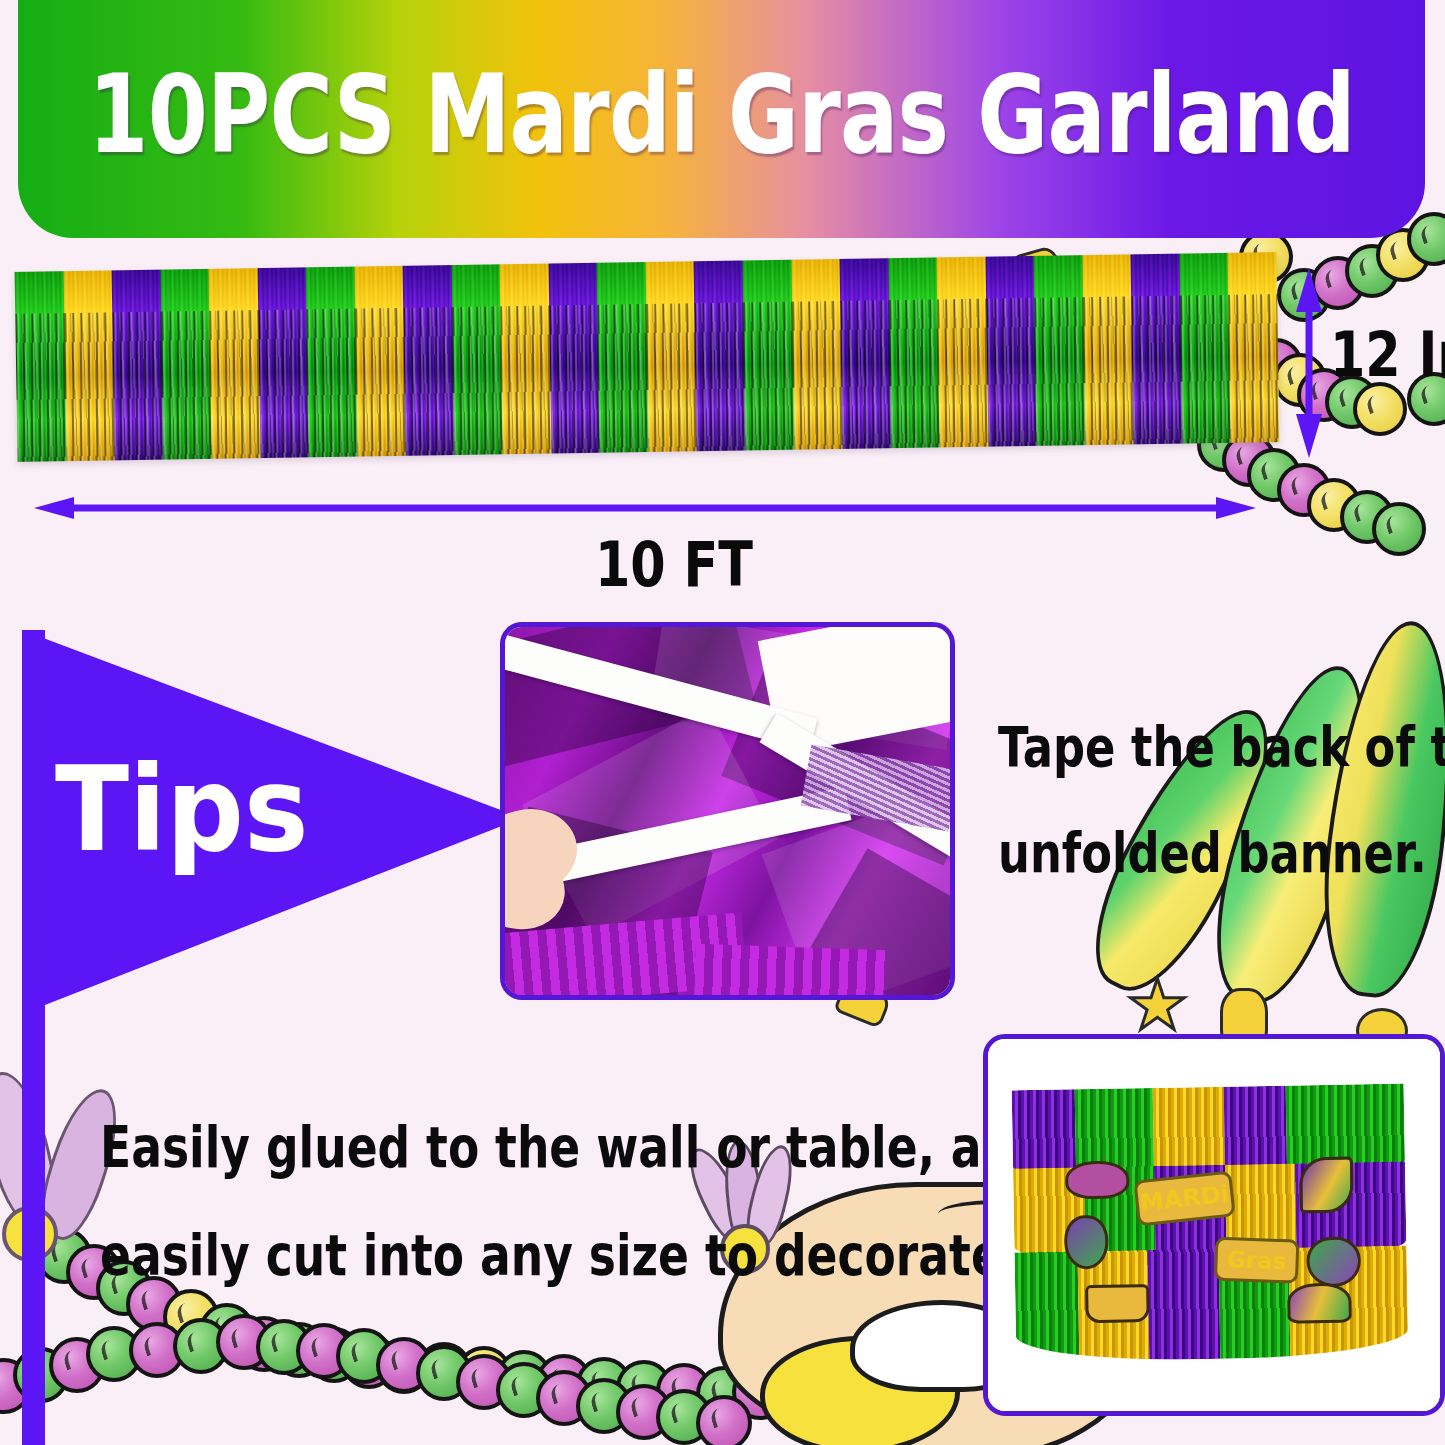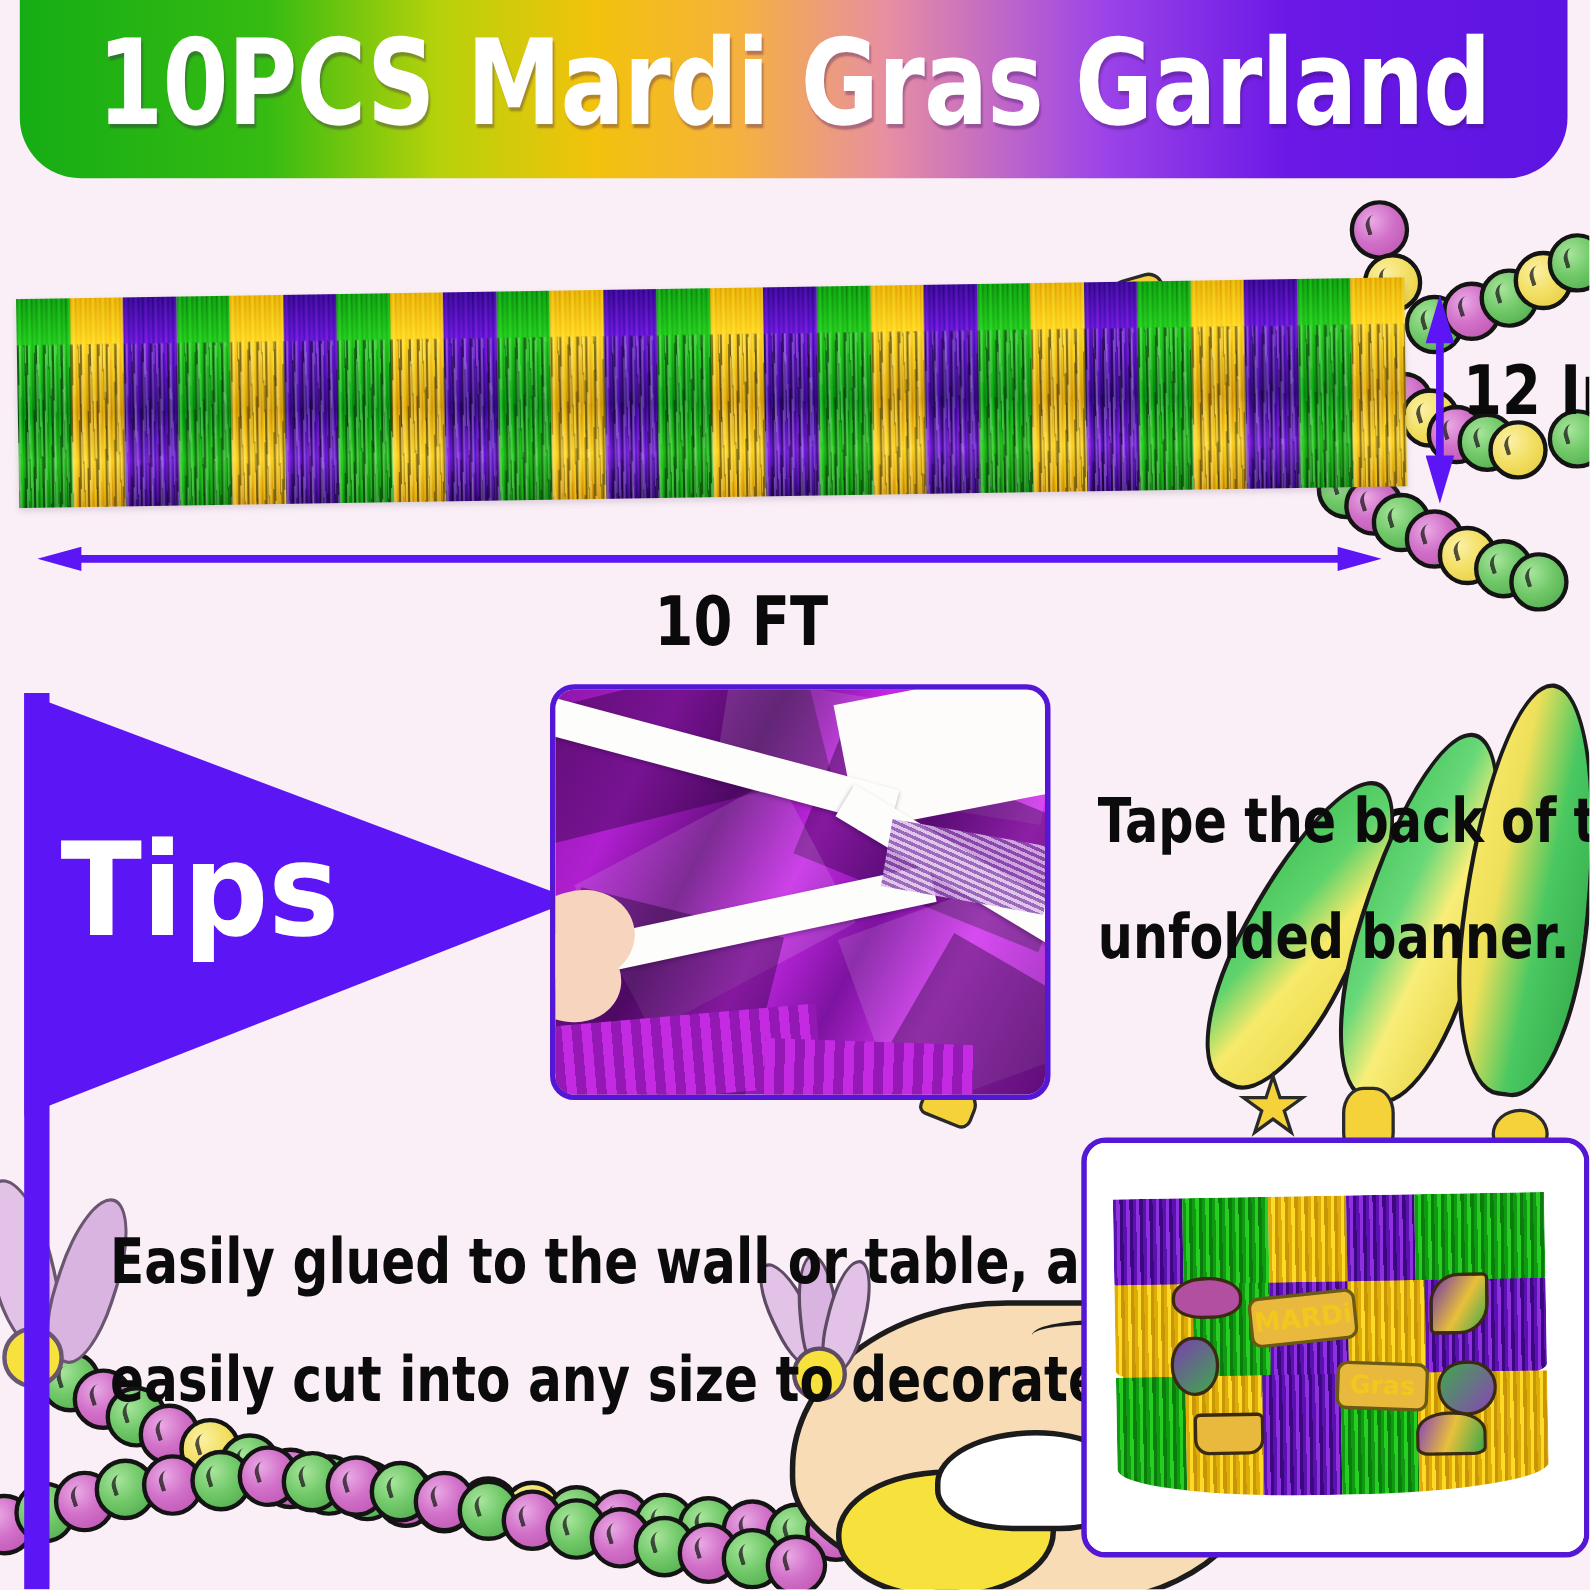--- a/index.html
+++ b/index.html
@@ -9,21 +9,21 @@
     font-family:"Liberation Sans",sans-serif;
     overflow:hidden;
   }
   #root{position:relative;width:1445px;height:1445px;overflow:hidden;background:#faeff6;}
 
   
   .deco{position:absolute;pointer-events:none;}
 
   
   #header-banner{
-    position:absolute;left:18px;top:0;width:1407px;height:162px;
+    position:absolute;left:18px;top:0;width:1407px;height:238px;
     background:linear-gradient(90deg,#15ad15 0%,#36bb12 16%,#b6d20a 27%,#f2c20c 37%,#f5b33b 46%,#e78fa2 56%,#9c44e8 70%,#6b18e6 82%,#5d14e2 100%);
     border-bottom-left-radius:55px;border-bottom-right-radius:55px;
     display:flex;align-items:center;justify-content:center;
     z-index:6;
   }
   #header-title{
     font-family:"DejaVu Sans",sans-serif;
     font-weight:700;
     font-size:108px;
     line-height:1;

